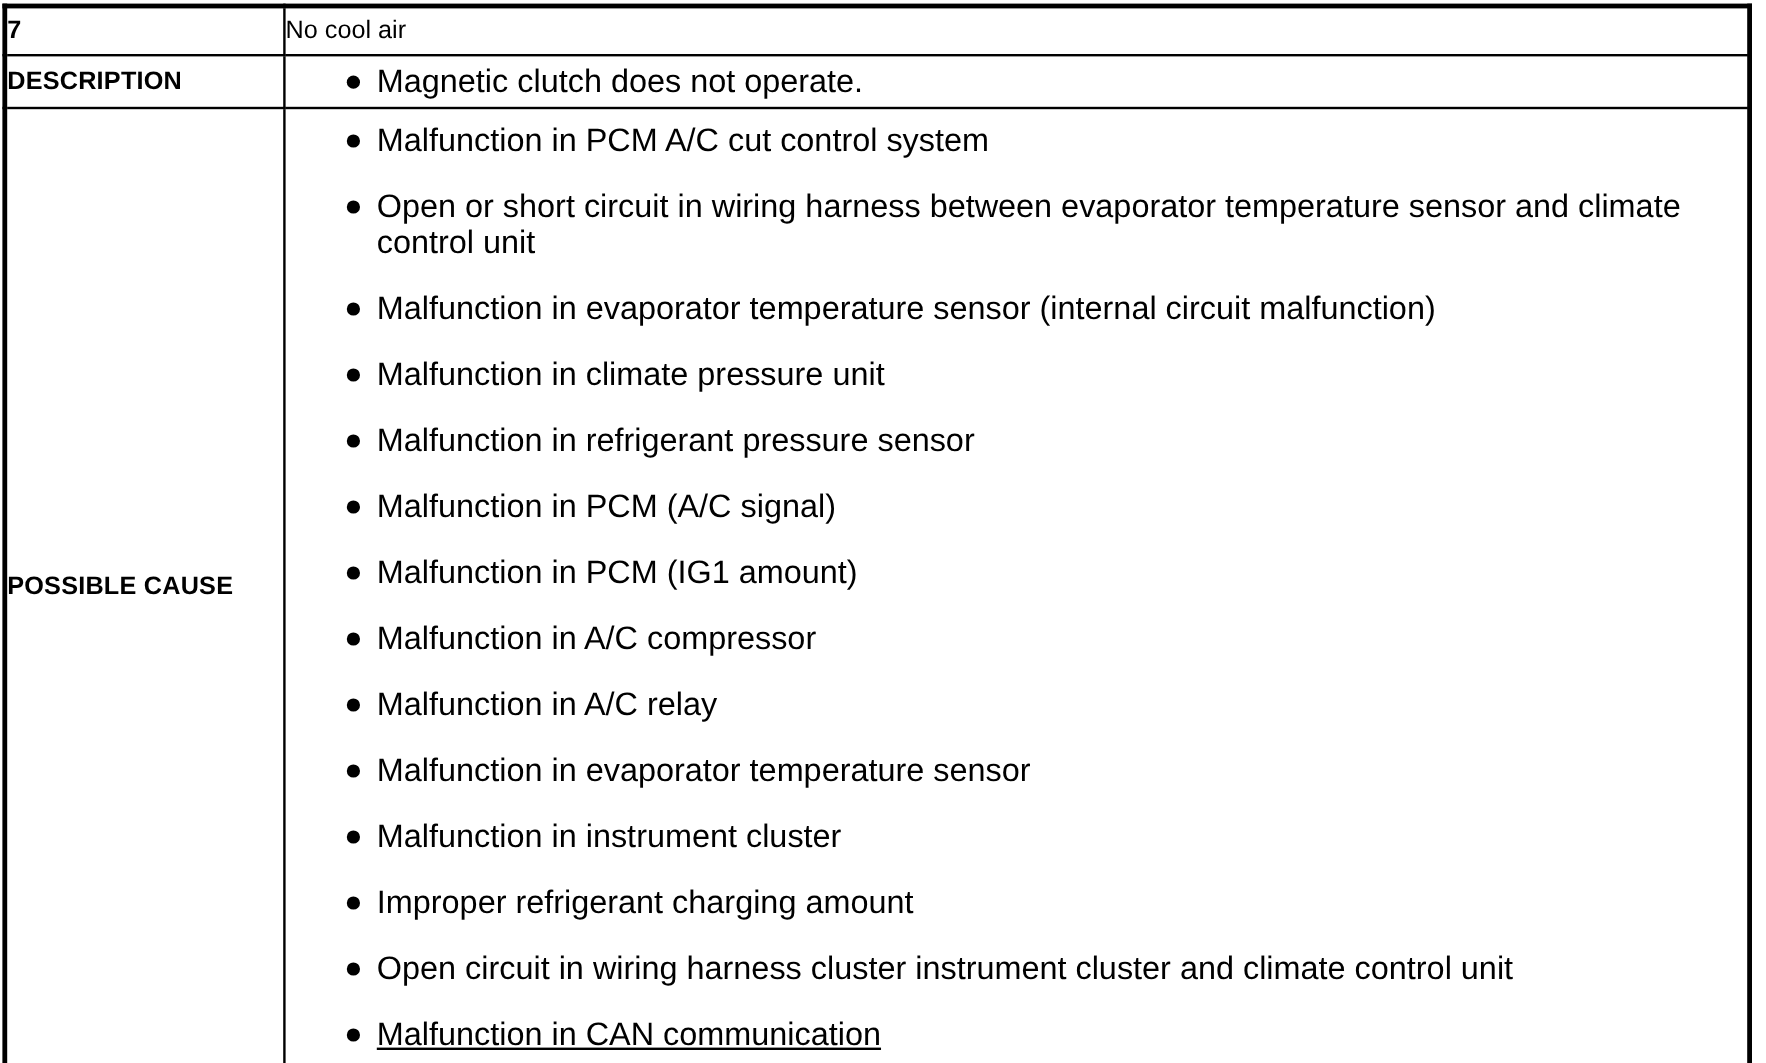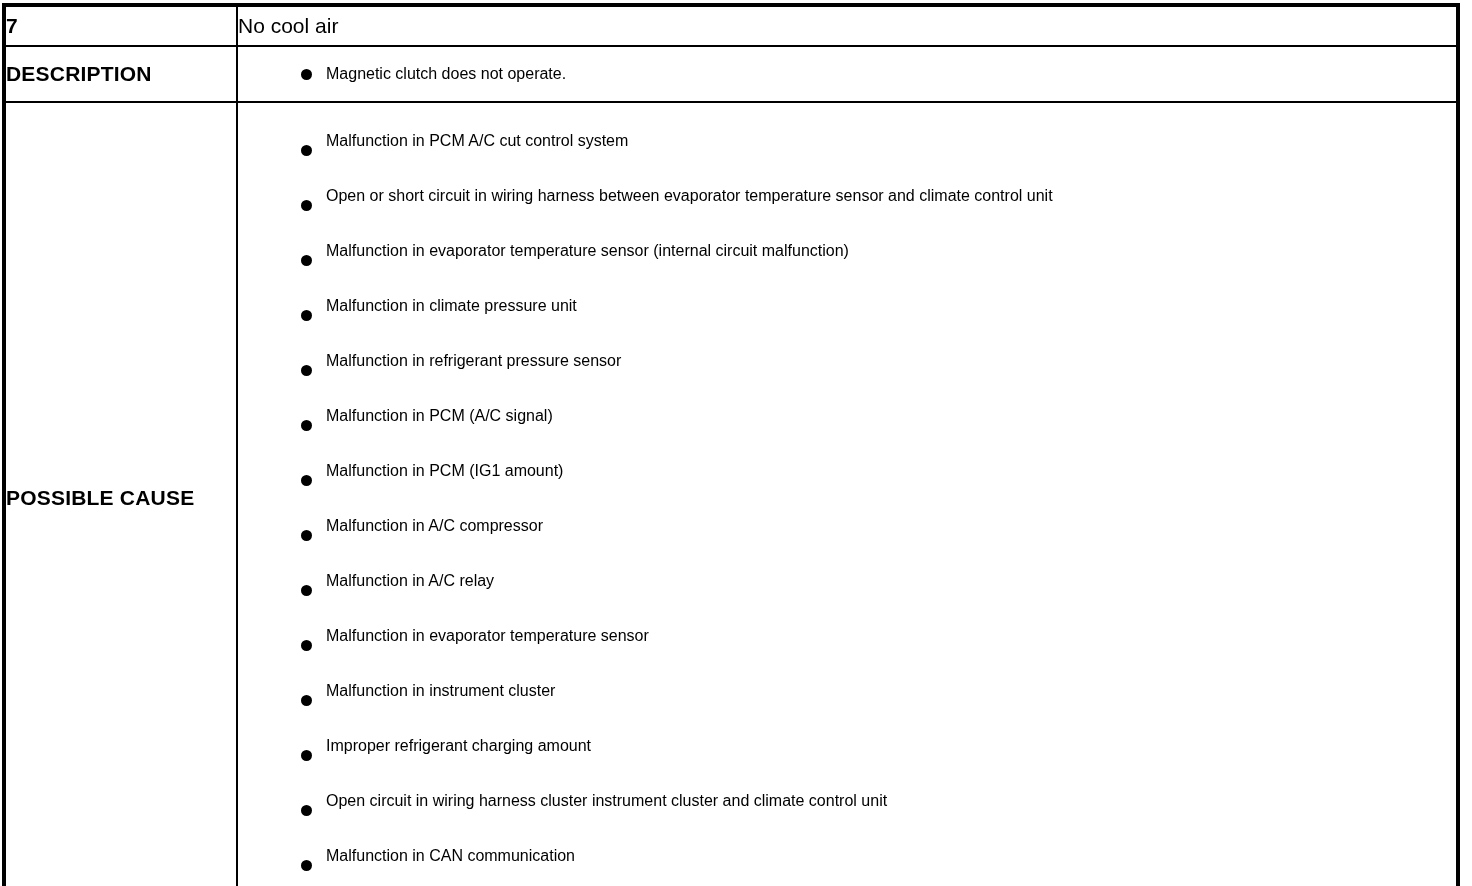--- a/index.html
+++ b/index.html
@@ -41,34 +41,34 @@
     letter-spacing: 0.2px;
   }
   td.title-cell {
     font-weight: normal;
     font-size: 21px;
     padding-left: 7px;
   }
   td.cause-body { vertical-align: top; }
   ul.blist {
     list-style: none;
-    margin: 12px;
+    margin: 0;
     padding: 0;
-    font-size: 16px;
+    font-size: 27px;
   }
   ul.cause-list {
     padding: 11px 45px 10px 0;
   }
   ul.blist li {
     display: flex;
     align-items: flex-start;
     line-height: 30px;
   }
-  ul.cause-list li { margin-bottom: 25px; align-items: flex-end; }
-  ul.cause-list li:last-child { margin-bottom: 0; }
+  ul.cause-list li { margin-bottom: 25px; }
+  ul.cause-list li:last-child { margin-bottom: 0; text-decoration: underline; }
   .bullet {
     flex: 0 0 11px;
     width: 11px;
     height: 11px;
     border-radius: 50%;
     background: #000000;
     margin: 10px 14px 0 51px;
   }
   .li-text { flex: 1 1 auto; }
 </style>

